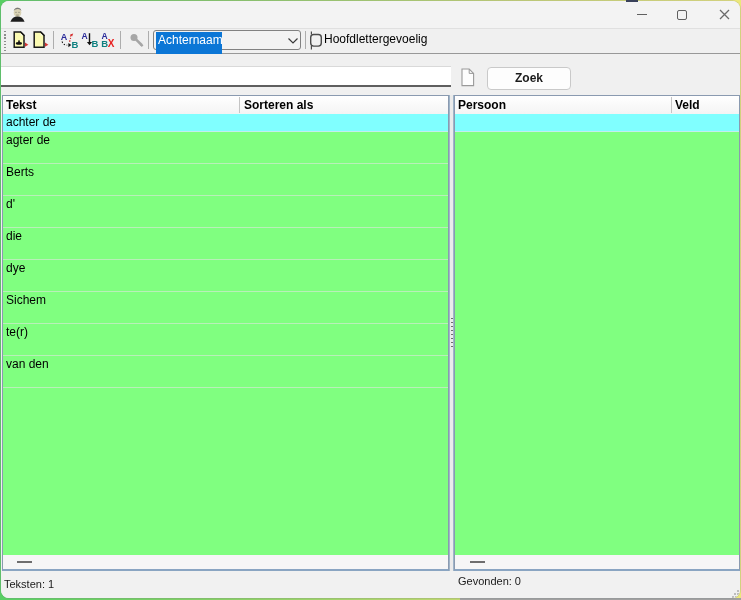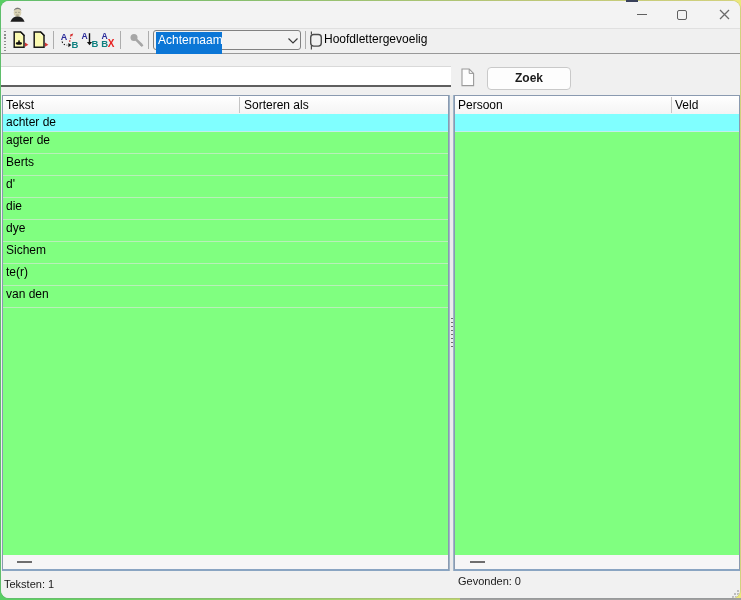--- a/index.html
+++ b/index.html
@@ -17,25 +17,25 @@
 #combosel{position:absolute;left:2px;top:1px;width:66px;height:24px;background:#0b76d6;color:#fff;font-size:12px;line-height:16px;padding-left:2px}
 #cblabel{position:absolute;left:323px;top:31px;font-size:12px;color:#000}
 
 #searcharea{position:absolute;left:0;top:53px;width:739px;height:41px;background:#f0f0f0}
 #searchinput{position:absolute;left:0;top:65px;width:450px;height:21px;background:#fff;border-bottom:2px solid #5f5f5f;border-top:1px solid #d9d9d9}
 #zoekbtn{position:absolute;left:486px;top:66px;width:84px;height:23px;background:#fdfdfd;border:1px solid #c9c9c9;border-radius:4px;font-size:12px;font-weight:600;color:#1b1b1b;text-align:center;line-height:21px}
 
 .panel{position:absolute;top:94px;height:476px;background:#80ff80;border:1px solid #8a9ab0;border-bottom:2px solid #8aa5c2}
 #panelL{left:1px;width:447px}
 #panelR{left:453px;width:286px}
-.phead{position:absolute;left:0;top:0;right:0;height:24px;background:linear-gradient(#ffffff,#f1f1f1);border-bottom:1px solid #a8a8a8;font-size:12px;font-weight:normal;color:#000}
+.phead{position:absolute;left:0;top:0;right:0;height:24px;background:linear-gradient(#ffffff,#f1f1f1);border-bottom:1px solid #a8a8a8;font-size:12px;font-weight:bold;color:#000}
 .phead span{position:absolute;top:2px}
 .colsep{position:absolute;top:1px;width:1px;height:16px;background:#c4c4c4}
 .rows{position:absolute;left:0;top:18px;right:0;bottom:14px;background:#80ff80;overflow:hidden}
-.row{height:22px;line-height:17.22px;font-size:12px;color:#000;padding-left:3px;border-bottom:1px solid #b9efb9}
+.row{height:32px;line-height:17.22px;font-size:12px;color:#000;padding-left:3px;border-bottom:1px solid #b9efb9}
 .rows .row:first-child{height:18.3px;line-height:17.8px}
 .rowsel{background:#80ffff;border-bottom:1px solid #c6ecec}
 .pscroll{position:absolute;left:0;right:0;bottom:0;height:14px;background:#f6f6f6}
 .thumb{position:absolute;top:6px;height:2px;width:15px;background:#6e6e6e}
 
 #splitter{position:absolute;left:448px;top:94px;width:5px;height:476px;background:#ebebeb;border-left:1px solid #9fb4c8;border-right:1px solid #9fb4c8}
 #sgrip{position:absolute;left:1px;top:223px;width:1.6px;height:32px;background:repeating-linear-gradient(to bottom,#6f6f6f 0,#6f6f6f 1.3px,transparent 1.3px,transparent 4px)}
 
 #statusbar{position:absolute;left:0;top:570px;width:739px;height:27px;background:#f1f1f1;font-size:11px;color:#1a1a1a}
 #st1{position:absolute;left:3px;top:7px}

